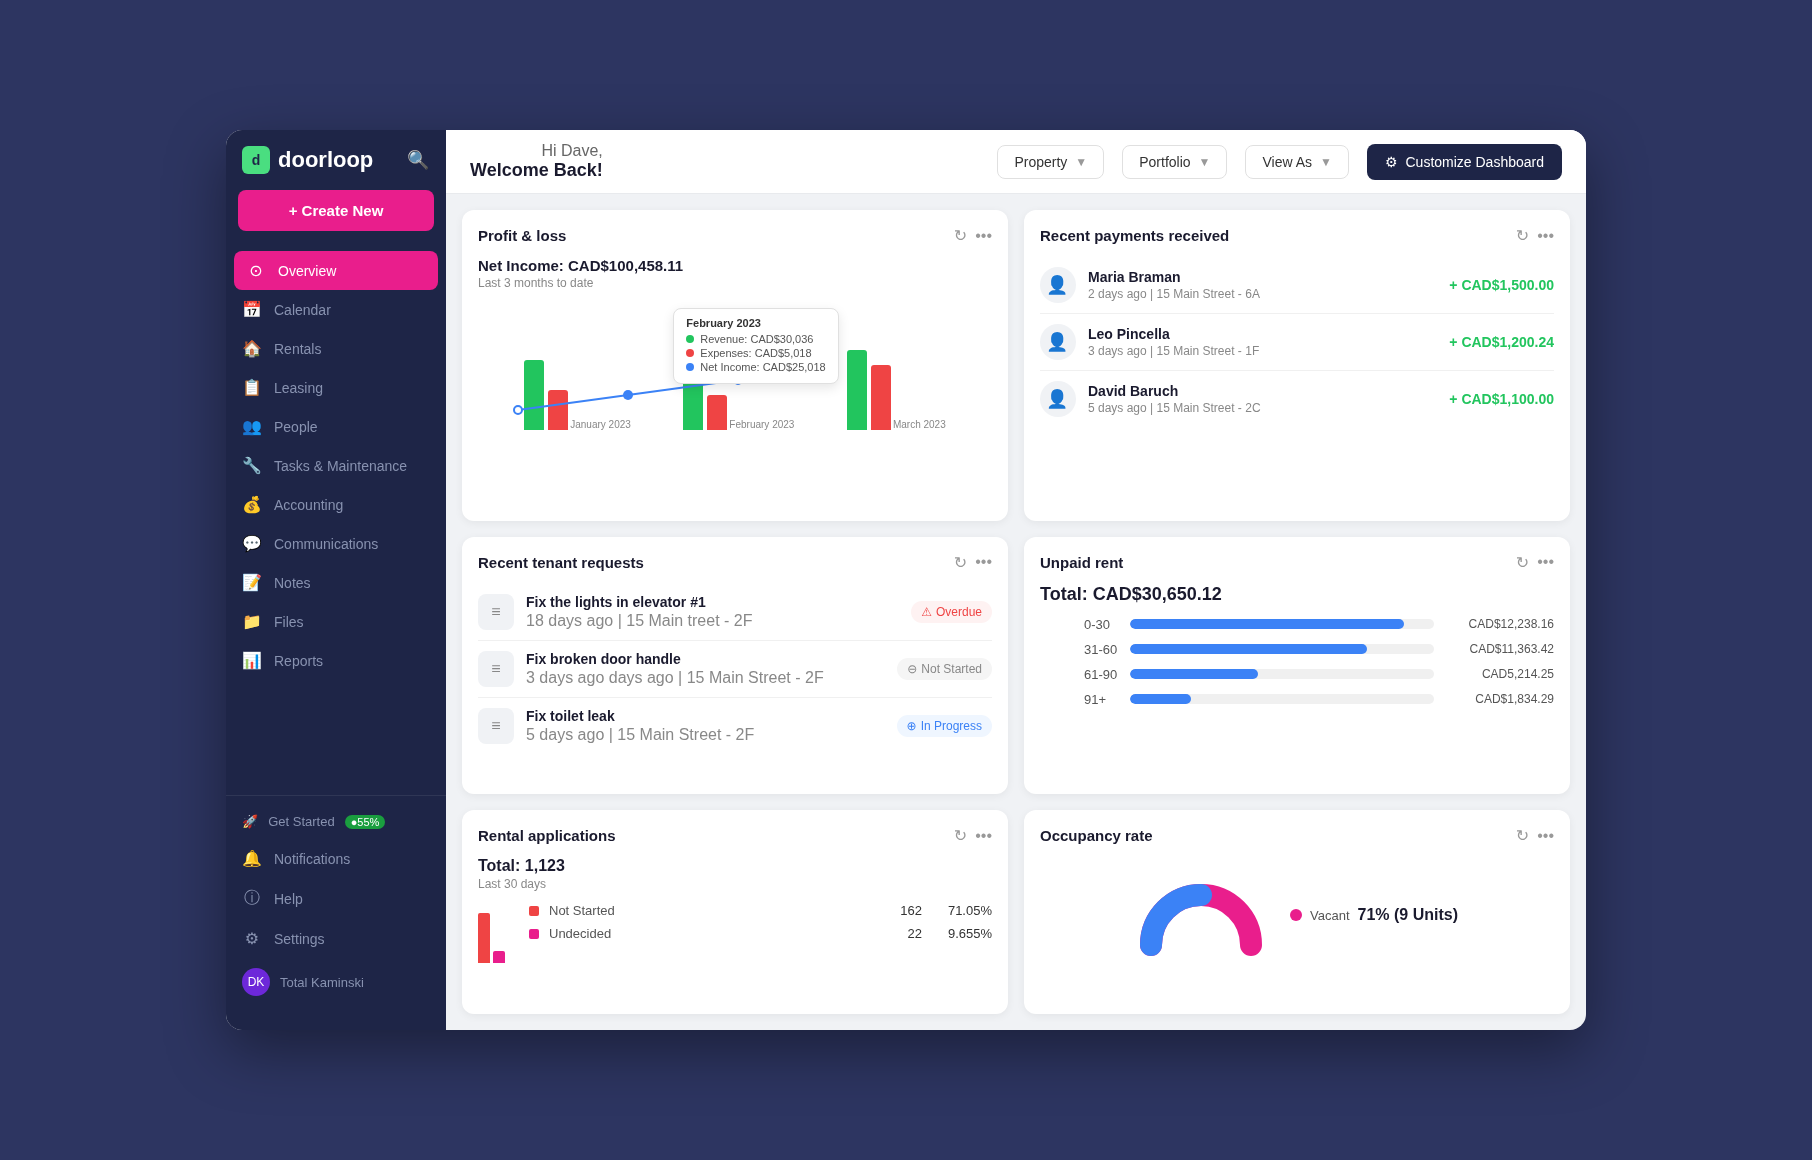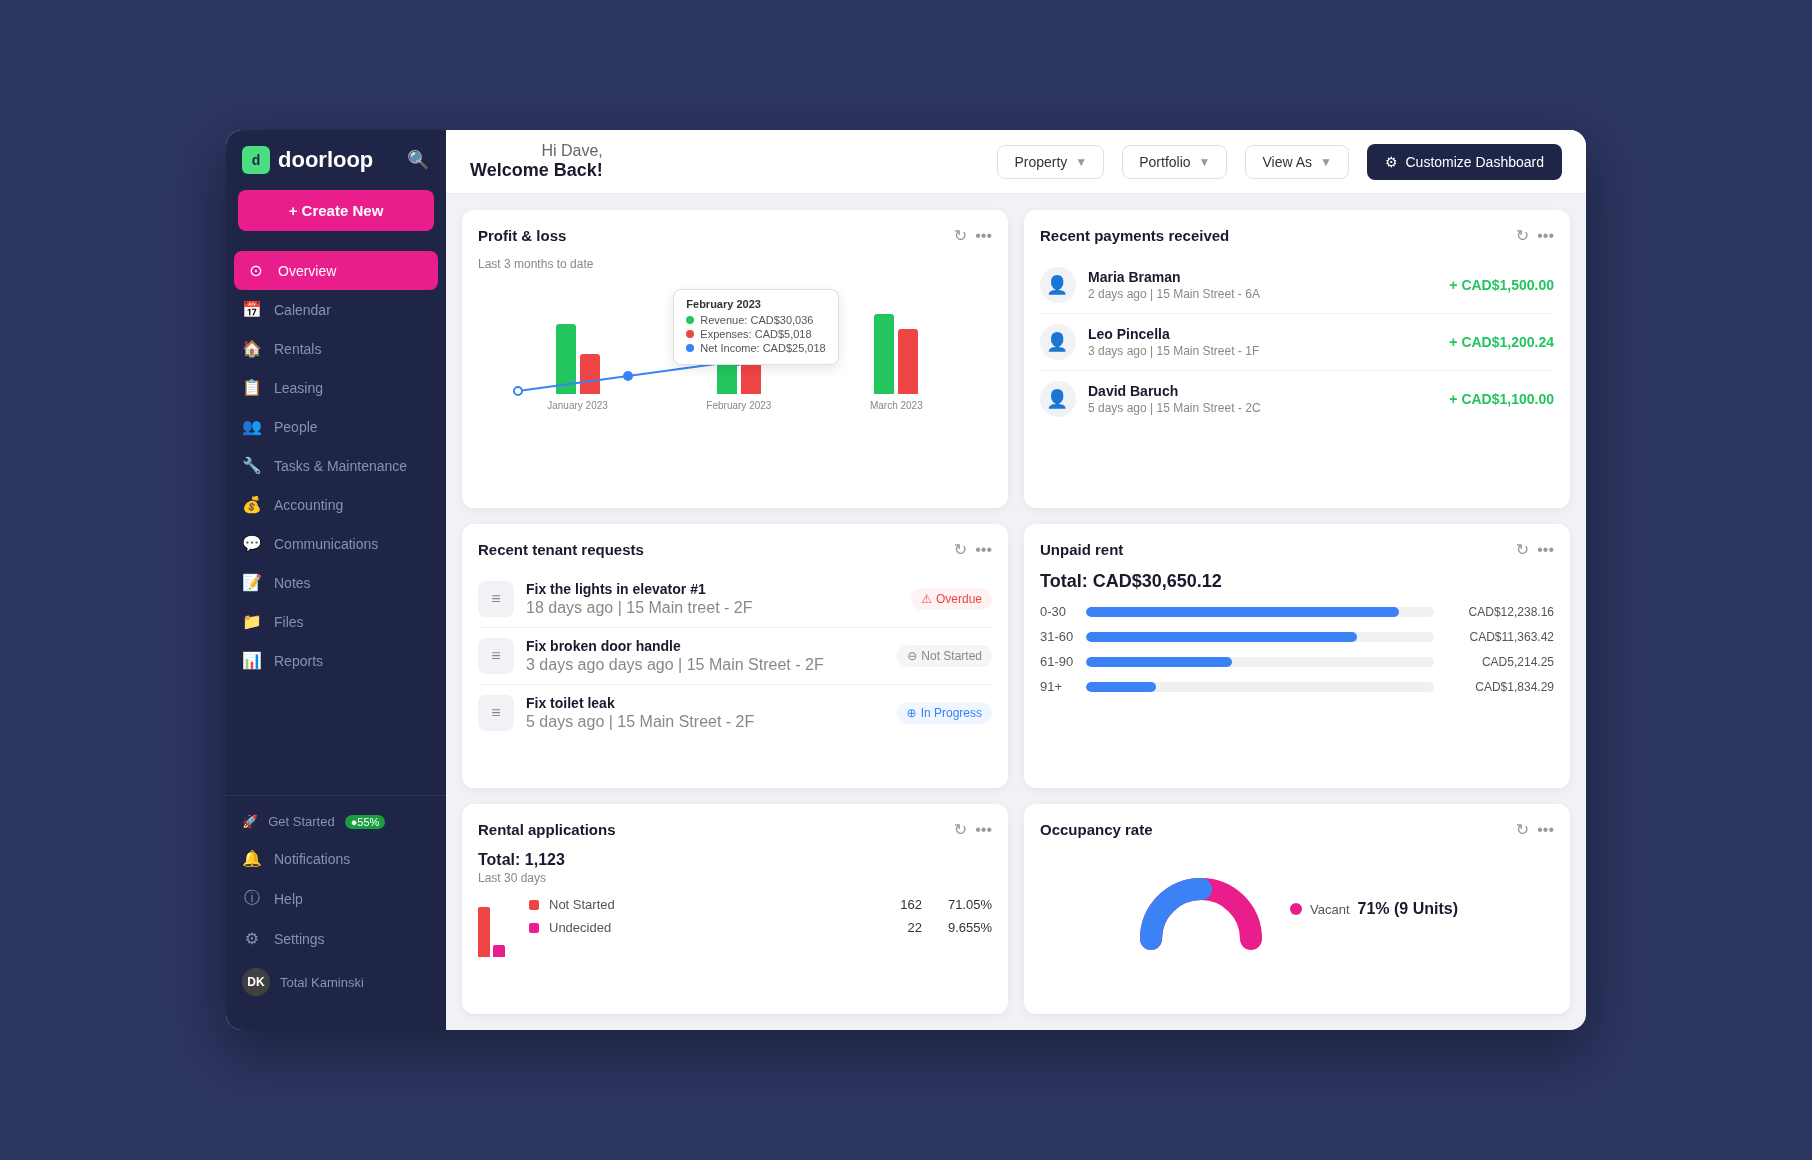--- a/index.html
+++ b/index.html
@@ -133,27 +133,27 @@
       gap: 10px;
       padding: 10px 16px;
       color: #8892b0;
       cursor: pointer;
       font-size: 13px;
     }
     .avatar {
       width: 28px;
       height: 28px;
       border-radius: 50%;
-      background: #404040;
+      background: #6d28d9;
       color: white;
       display: flex;
       align-items: center;
       justify-content: center;
       font-size: 12px;
-      font-weight: 700;
+      font-weight: 400;
       text-align: center;
     }
     
     .main-content {
       flex: 1;
       display: flex;
       flex-direction: column;
       overflow: hidden;
     }
     .top-bar {
@@ -287,22 +287,22 @@
     .bars-container {
       display: flex;
       align-items: flex-end;
       justify-content: space-around;
       height: 130px;
       padding: 0 20px;
       margin-top: 10px;
     }
     .bar-group {
       display: flex;
-      flex-direction: column;
-      align-items: center;
+      flex-direction: row;
+      align-items: flex-end;
       gap: 2px;
     }
     .bar-pair {
       display: flex;
       gap: 4px;
       align-items: flex-end;
     }
     .bar {
       width: 20px;
       border-radius: 3px 3px 0 0;
@@ -424,20 +424,21 @@
     .rent-row {
       display: flex;
       align-items: center;
       gap: 10px;
       margin-bottom: 10px;
     }
     .rent-label {
       width: 36px;
       font-size: 13px;
       color: #555;
+      margin-left: 44px;
     }
     .rent-bar-bg {
       flex: 1;
       height: 10px;
       background: #f0f0f0;
       border-radius: 5px;
       overflow: hidden;
     }
     .rent-bar-fill {
       height: 100%;
@@ -618,20 +619,21 @@
     <div class="dashboard-grid">
 
       <div class="card profit-loss-card">
         <div class="card-header">
           <span class="card-title">Profit &amp; loss</span>
           <div class="card-actions">
             <button class="card-action-btn">↻</button>
             <button class="card-action-btn">•••</button>
           </div>
         </div>
+        <div style="font-size:15px;font-weight:700;color:#1a1a2e">Net Income: CAD$100,458.11</div>
         <div style="font-size:12px;color:#888;margin-top:2px">Last 3 months to date</div>
         <div class="chart-area">
 
           <div class="chart-tooltip" style="left:38%;top:8px;">
             <div class="tooltip-title">February 2023</div>
             <div class="tooltip-row">
               <div class="tooltip-dot" style="background:#22c55e"></div>
               <span>Revenue: CAD$30,036</span>
             </div>
             <div class="tooltip-row">

